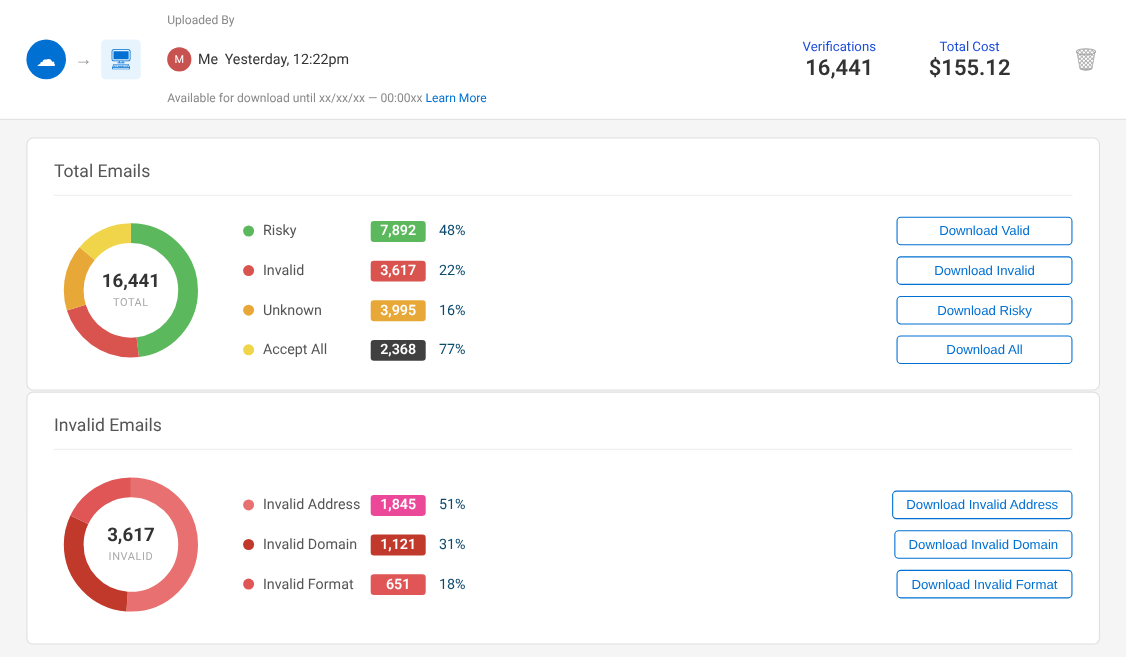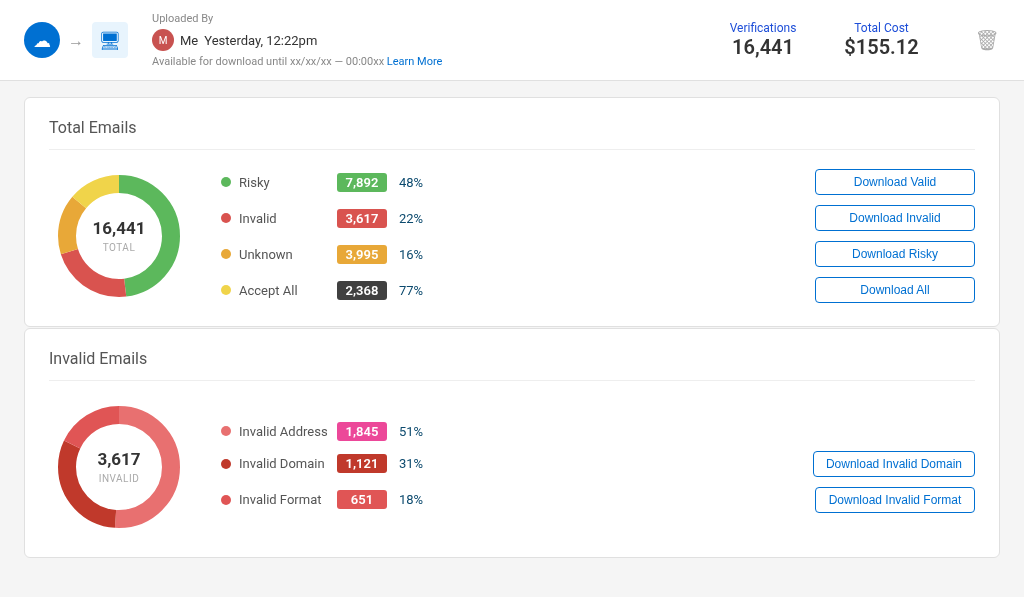--- a/index.html
+++ b/index.html
@@ -46,21 +46,21 @@
       border-radius: 4px;
       display: flex;
       align-items: center;
       justify-content: center;
       color: #0070d2;
       font-size: 18px;
     }
     .upload-info {
       display: flex;
       flex-direction: column;
-      gap: 4px;
+      gap: 18px;
     }
     .upload-info-label {
       color: #888;
       font-size: 11px;
     }
     .upload-info-user {
       display: flex;
       align-items: center;
       gap: 6px;
       font-size: 13px;
@@ -353,20 +353,21 @@
           <span class="donut-center-label">INVALID</span>
         </div>
       </div>
       <div class="data-table" id="invalid-rows">
           <div class="data-row">
             <span class="dot dot-inv-address"></span>
             <span class="row-label">Invalid Address</span>
             <span class="count-badge color-invalid-address">1,845</span>
             <span class="row-percent">51%</span>
             <span class="row-spacer"></span>
+            <button class="download-btn">Download Invalid Address</button>
           </div>
           <div class="data-row">
             <span class="dot dot-inv-domain"></span>
             <span class="row-label">Invalid Domain</span>
             <span class="count-badge color-invalid-domain">1,121</span>
             <span class="row-percent">31%</span>
             <span class="row-spacer"></span>
             <button class="download-btn">Download Invalid Domain</button>
           </div>
           <div class="data-row">

